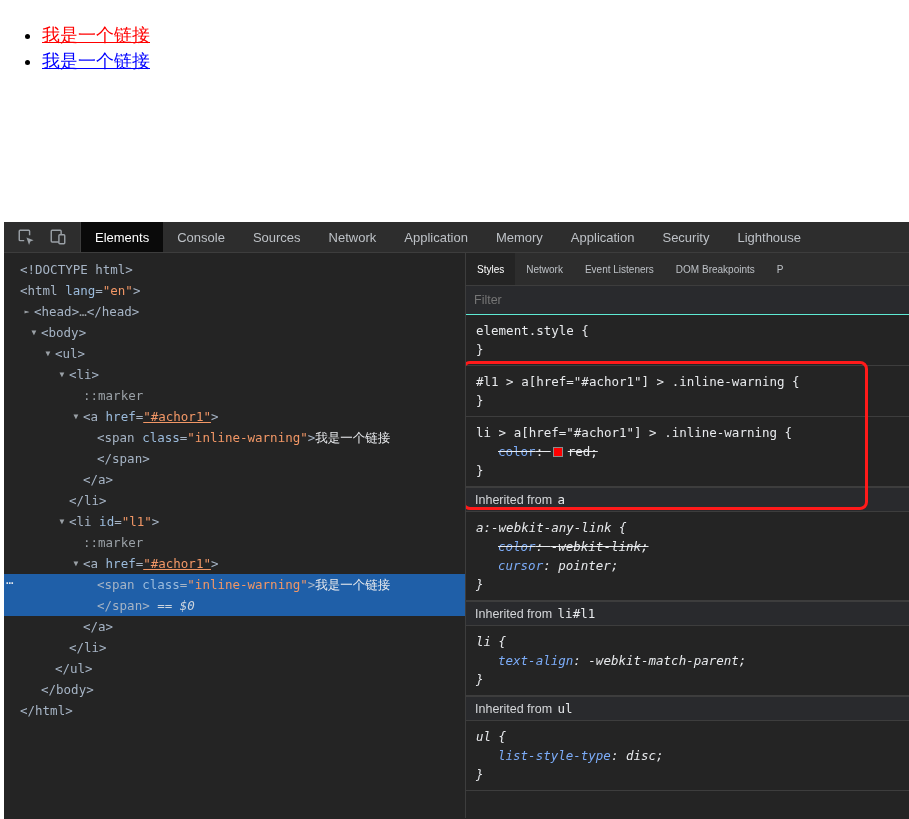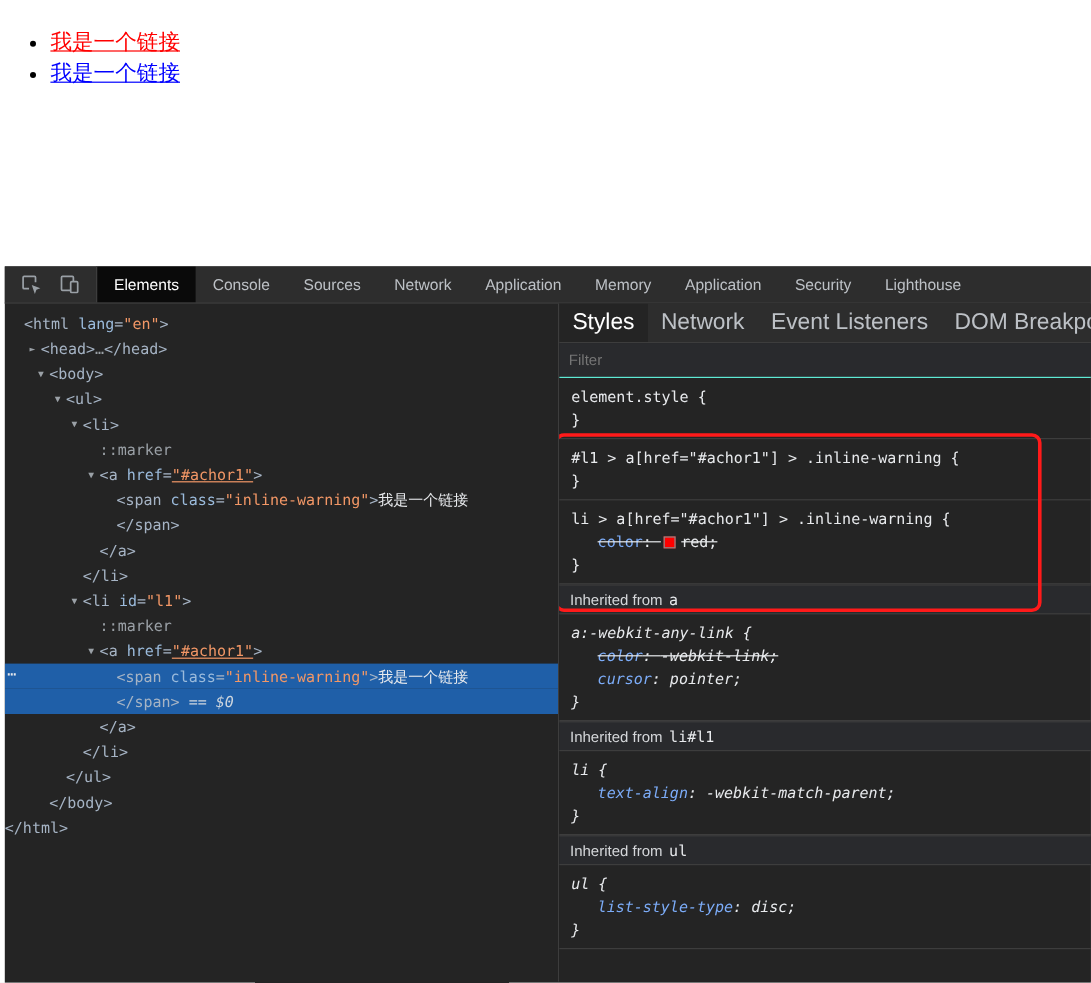--- a/index.html
+++ b/index.html
@@ -41,21 +41,21 @@
   .tk-val   { color:#f29766; }
   .tk-vallink { color:#f29766; text-decoration:underline; }
   .tk-text  { color:#e8eaed; }
   .tk-gray  { color:#9aa0a6; }
   .tk-meta  { color:#cdd5de; font-style:italic; }
 
   
   .styles-panel { position:relative; flex:1; height:100%; background:var(--devtools-bg,#242424); overflow:hidden; }
   .styles-tabs { height:33px; background:var(--toolbar-bg,#2d2d2d); display:flex; align-items:stretch;
                  border-bottom:1px solid #3d3d3d; overflow:hidden; }
-  .styles-tab { padding:0 11px; display:flex; align-items:center; font-size:19px; color:#bdc1c6;
+  .styles-tab { padding:0 11px; display:flex; align-items:center; font-size:10px; color:#bdc1c6;
                 white-space:nowrap; cursor:pointer; }
   .styles-tab.active { background:var(--devtools-bg,#242424); color:#ffffff; }
   .filter-bar { height:29px; background:#292a2d; border-bottom:1px solid #5eead4;
                 display:flex; align-items:center; padding:0 8px; }
   .filter-input { width:100%; background:transparent; border:none; outline:none; color:#9aa0a6;
                   font-size:12.5px; font-family:"Liberation Sans", sans-serif; }
   .styles-content { position:relative; font-family:"DejaVu Sans Mono", monospace; font-size:12.5px; }
   .rule-block { padding:6px 8px 6px 10px; border-bottom:1px solid #3d3d3d; }
   .rule-block.ua { font-style:italic; }
   .rule-line, .rule-prop, .rule-close { height:19px; line-height:19px; white-space:pre; }
@@ -113,41 +113,42 @@
           <div class="dt-tab">Memory</div>
           <div class="dt-tab">Application</div>
           <div class="dt-tab">Security</div>
           <div class="dt-tab">Lighthouse</div>
         </div>
     </div>
 
     <div class="dt-body">
 
       <div class="dom-panel" id="dom-tree">
+          <div class="dom-line" style="padding-left: 16px;"><span class="tk-tag">&lt;!DOCTYPE html&gt;</span></div>
           <div class="dom-line" style="padding-left: 16px;"><span class="tk-tag">&lt;html </span><span class="tk-attr">lang</span><span class="tk-tag">=</span><span class="tk-val">"en"</span><span class="tk-tag">&gt;</span></div>
           <div class="dom-line" style="padding-left: 30px;"><span class="arrow" style="left: 17px;">►</span><span class="tk-tag">&lt;head&gt;</span><span class="tk-gray">…</span><span class="tk-tag">&lt;/head&gt;</span></div>
           <div class="dom-line" style="padding-left: 37px;"><span class="arrow" style="left: 24px;">▼</span><span class="tk-tag">&lt;body&gt;</span></div>
           <div class="dom-line" style="padding-left: 51px;"><span class="arrow" style="left: 38px;">▼</span><span class="tk-tag">&lt;ul&gt;</span></div>
           <div class="dom-line" style="padding-left: 65px;"><span class="arrow" style="left: 52px;">▼</span><span class="tk-tag">&lt;li&gt;</span></div>
           <div class="dom-line" style="padding-left: 79px;"><span class="tk-gray">::marker</span></div>
           <div class="dom-line" style="padding-left: 79px;"><span class="arrow" style="left: 66px;">▼</span><span class="tk-tag">&lt;a </span><span class="tk-attr">href</span><span class="tk-tag">=</span><span class="tk-vallink">"#achor1"</span><span class="tk-tag">&gt;</span></div>
           <div class="dom-line" style="padding-left: 93px;"><span class="tk-tag">&lt;span </span><span class="tk-attr">class</span><span class="tk-tag">=</span><span class="tk-val">"inline-warning"</span><span class="tk-tag">&gt;</span><span class="tk-text">我是一个链接</span></div>
           <div class="dom-line" style="padding-left: 93px;"><span class="tk-tag">&lt;/span&gt;</span></div>
           <div class="dom-line" style="padding-left: 79px;"><span class="tk-tag">&lt;/a&gt;</span></div>
           <div class="dom-line" style="padding-left: 65px;"><span class="tk-tag">&lt;/li&gt;</span></div>
           <div class="dom-line" style="padding-left: 65px;"><span class="arrow" style="left: 52px;">▼</span><span class="tk-tag">&lt;li </span><span class="tk-attr">id</span><span class="tk-tag">=</span><span class="tk-val">"l1"</span><span class="tk-tag">&gt;</span></div>
           <div class="dom-line" style="padding-left: 79px;"><span class="tk-gray">::marker</span></div>
           <div class="dom-line" style="padding-left: 79px;"><span class="arrow" style="left: 66px;">▼</span><span class="tk-tag">&lt;a </span><span class="tk-attr">href</span><span class="tk-tag">=</span><span class="tk-vallink">"#achor1"</span><span class="tk-tag">&gt;</span></div>
           <div class="dom-line selected" style="padding-left: 93px;"><span class="dots">⋯</span><span class="tk-tag">&lt;span </span><span class="tk-attr">class</span><span class="tk-tag">=</span><span class="tk-val">"inline-warning"</span><span class="tk-tag">&gt;</span><span class="tk-text">我是一个链接</span></div>
           <div class="dom-line selected" style="padding-left: 93px;"><span class="tk-tag">&lt;/span&gt;</span><span class="tk-meta"> == $0</span></div>
           <div class="dom-line" style="padding-left: 79px;"><span class="tk-tag">&lt;/a&gt;</span></div>
           <div class="dom-line" style="padding-left: 65px;"><span class="tk-tag">&lt;/li&gt;</span></div>
           <div class="dom-line" style="padding-left: 51px;"><span class="tk-tag">&lt;/ul&gt;</span></div>
           <div class="dom-line" style="padding-left: 37px;"><span class="tk-tag">&lt;/body&gt;</span></div>
-          <div class="dom-line" style="padding-left: 0;"><span class="tk-tag">&lt;/html&gt;</span></div>
+          <div class="dom-line" style="padding-left: 16px;"><span class="tk-tag">&lt;/html&gt;</span></div>
         </div>
 
       <div class="styles-panel">
         <div class="styles-tabs" id="styles-tabs">
             <div class="styles-tab active">Styles</div>
             <div class="styles-tab">Network</div>
             <div class="styles-tab">Event Listeners</div>
             <div class="styles-tab">DOM Breakpoints</div>
             <div class="styles-tab">P</div>
           </div>

